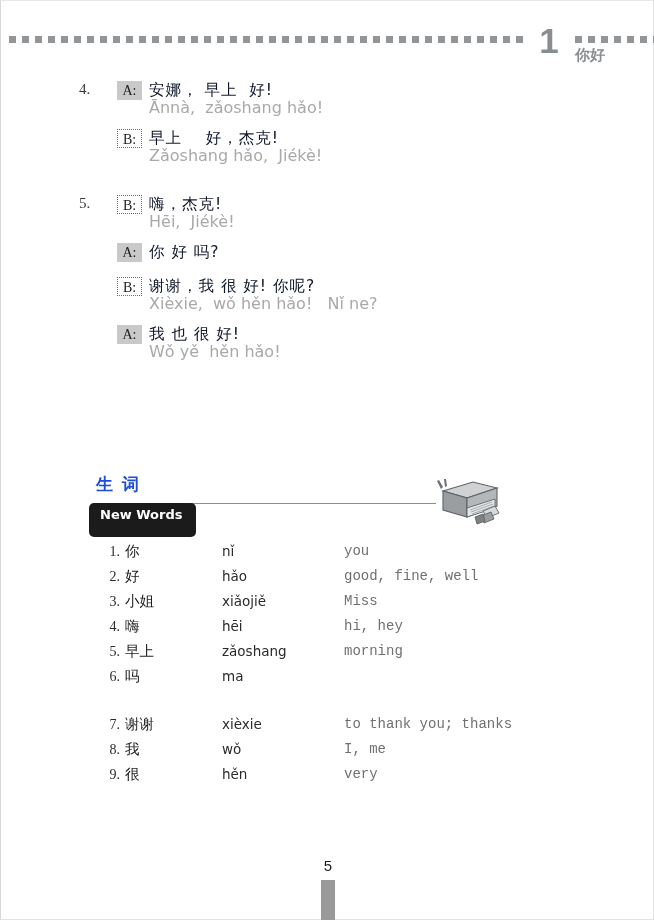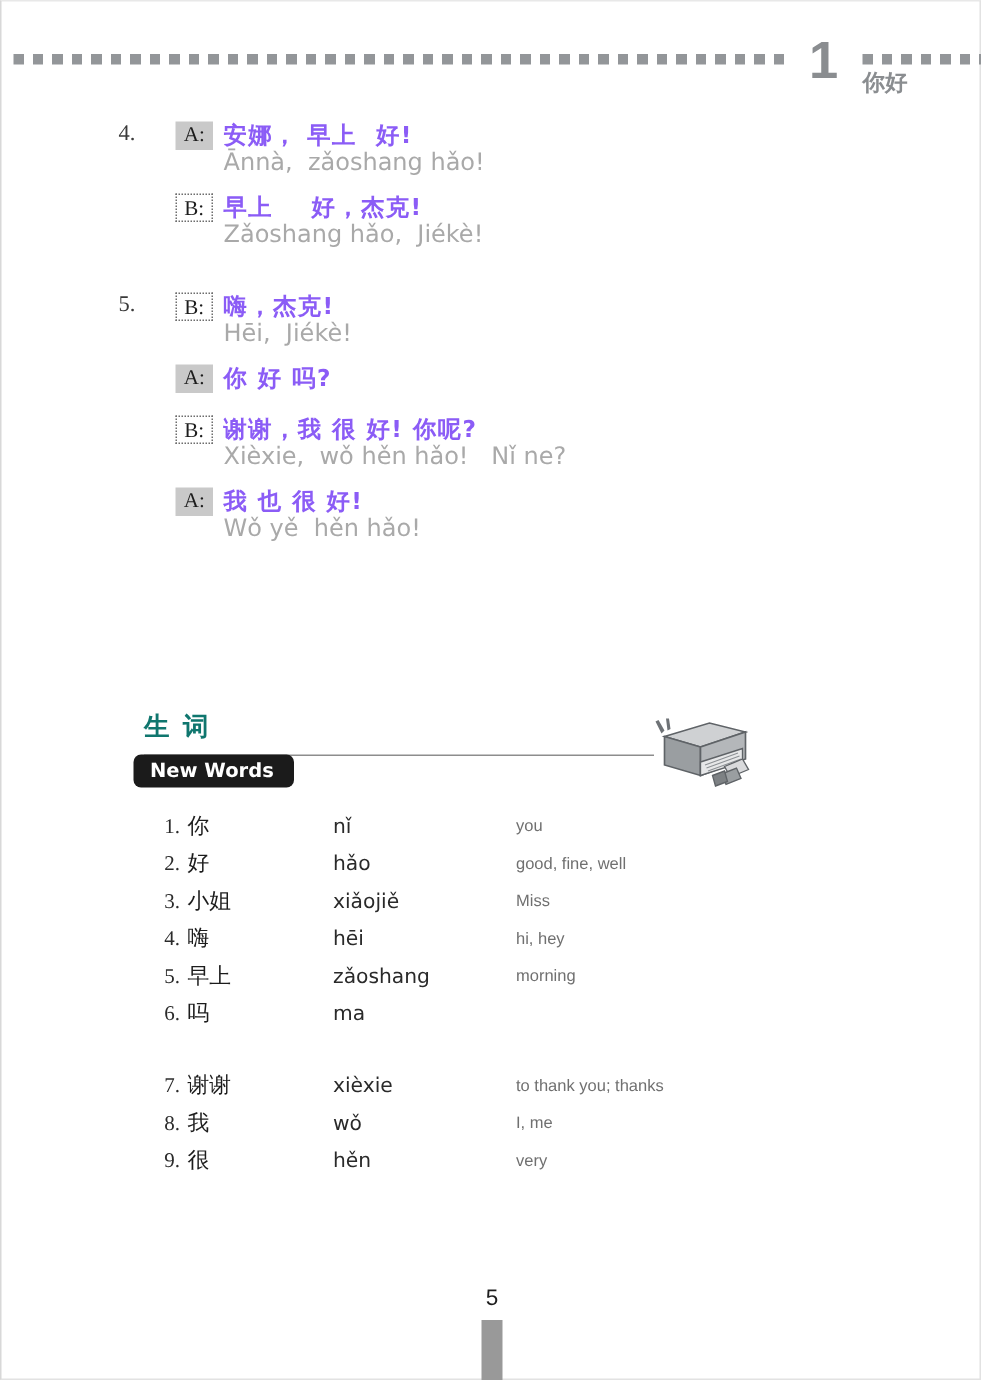--- a/index.html
+++ b/index.html
@@ -122,27 +122,26 @@
     background: #c9c9c9;
   }
   .spk.b {
     background: transparent;
     border: 1px dotted #6d6d6d;
   }
   .hanzi {
     display: inline-block;
     font-family: "DejaVu Sans", "Liberation Sans", sans-serif;
     font-size: 15.5px;
-    color: #8b5cf6;
+    color: #0f172a;
     letter-spacing: 1px;
     line-height: 22px;
     margin-left: 7px;
     vertical-align: top;
     white-space: pre;
-    font-weight: bold;
   }
   .pinyin {
     margin-left: 32px;
     font-family: "DejaVu Sans", "Liberation Sans", sans-serif;
     font-size: 16px;
     color: #a9a9a9;
     line-height: 15px;
     white-space: pre;
     margin-top: -1px;
   }
@@ -154,36 +153,36 @@
     top: 472px;
     width: 654px;
   }
   .nw-cn {
     position: absolute;
     left: 95px;
     top: 0px;
     font-family: "DejaVu Sans", "Liberation Sans", sans-serif;
     font-size: 17px;
     font-weight: bold;
-    color: #0f766e;
+    color: #1d4ed8;
     letter-spacing: 9px;
   }
   .nw-line {
     position: absolute;
     left: 95px;
     top: 30px;
     width: 340px;
     height: 1px;
     background: #8d8d8d;
   }
   .nw-badge {
     position: absolute;
     left: 88px;
     top: 30px;
-    height: 22px;
+    height: 34px;
     line-height: 23px;
     padding: 0 13px 0 11px;
     background: #1b1b1b;
     color: #ffffff;
     font-family: "DejaVu Sans", "Liberation Sans", sans-serif;
     font-size: 13px;
     font-weight: bold;
     border-radius: 5px;
     white-space: nowrap;
   }
@@ -233,22 +232,22 @@
     font-family: "DejaVu Sans", "Liberation Sans", sans-serif;
     font-size: 13.5px;
     color: #2a2a2a;
     line-height: 25px;
   }
   .v-en {
     position: absolute;
     left: 343px;
     top: 0;
     width: 290px;
-    font-family: Liberation Sans, sans-serif;
-    font-size: 11px;
+    font-family: Liberation Mono, monospace;
+    font-size: 14px;
     color: #707070;
     line-height: 25px;
   }
   .v-en.italic {
     font-style: italic;
   }
 
   
   .footer {
     position: absolute;

